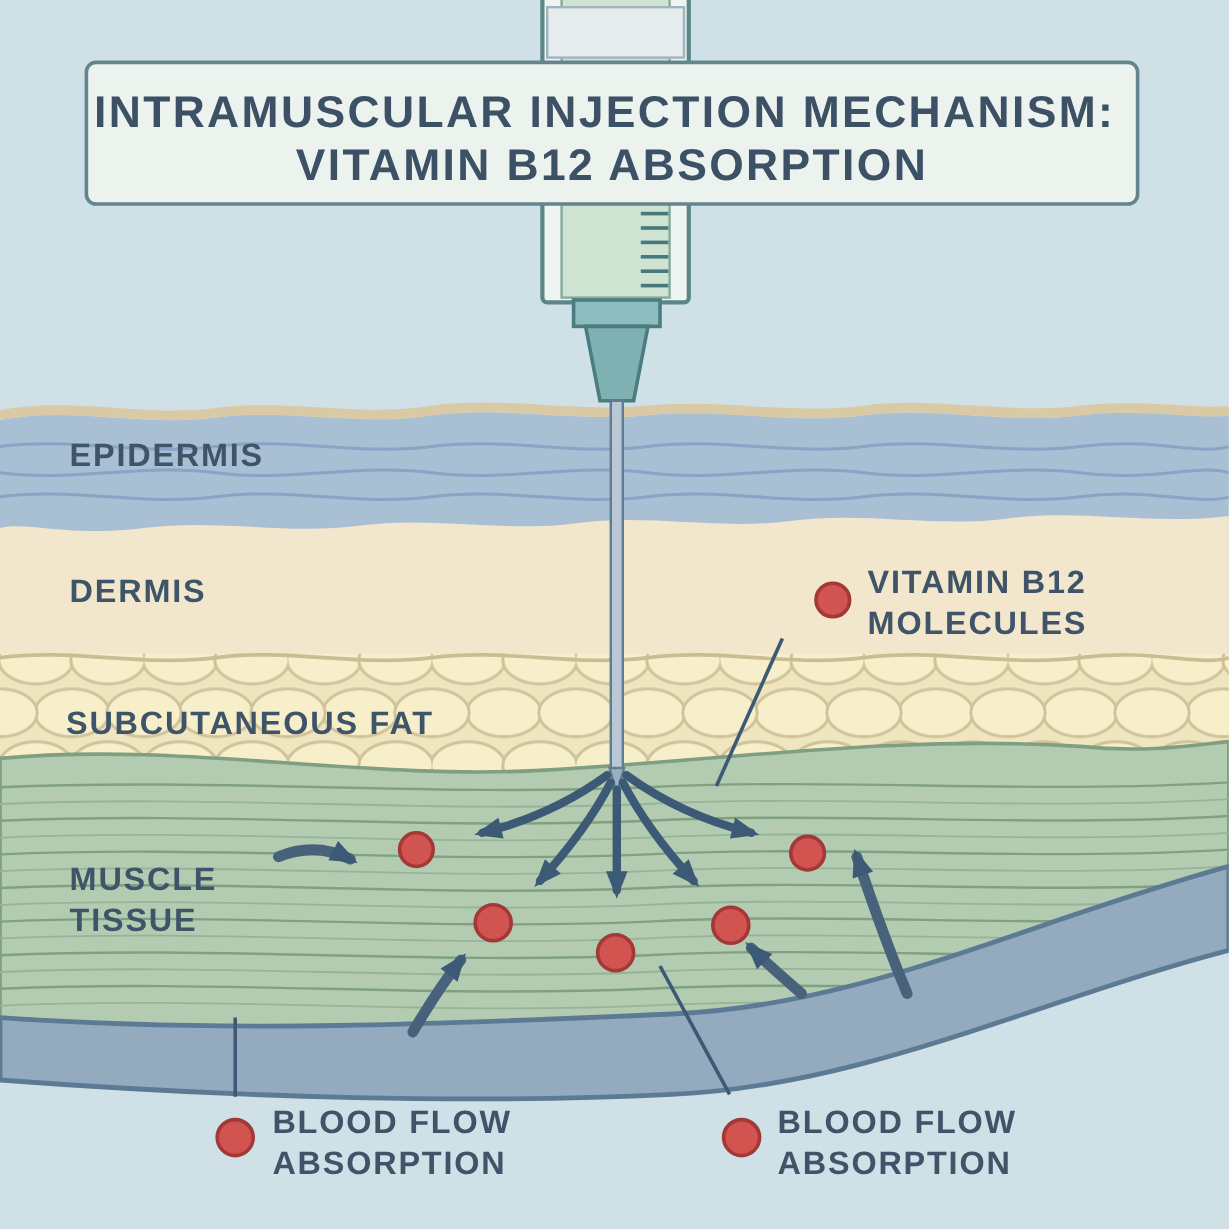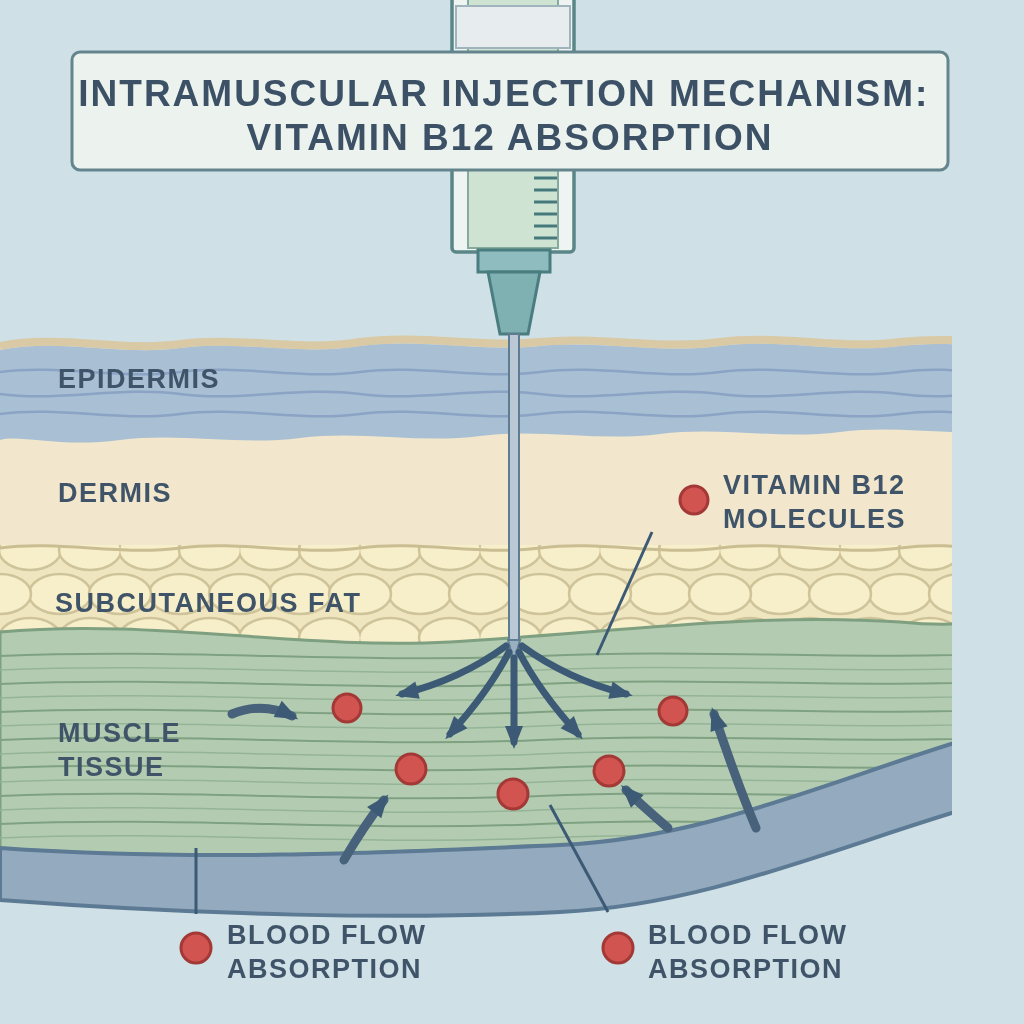--- a/index.html
+++ b/index.html
@@ -1,16 +1,16 @@
 <!DOCTYPE html>
 <html><head>
 <meta charset="utf-8">
 <style>
   html,body{margin:0;padding:0;background:#cfe0e6;}
-  .stage{position:relative;width:952px;height:1024px;overflow:hidden;
+  .stage{position:relative;width:1024px;height:1024px;overflow:hidden;
          font-family:"Liberation Sans", sans-serif;}
   svg{display:block;}
   .lbl{font-family:"Liberation Sans", sans-serif;font-weight:bold;
        font-size:27px;fill:#3f5468;letter-spacing:1.5px;}
   .title-text{font-family:"Liberation Sans", sans-serif;font-weight:bold;
        font-size:37px;fill:#3c5166;letter-spacing:2px;text-anchor:middle;}
   .arrow{fill:none;stroke:#3c5a75;stroke-width:7;stroke-linecap:round;}
   .flow-arrow{fill:none;stroke:#49627b;stroke-width:9;stroke-linecap:round;}
   .leader{fill:none;stroke:#3c5a75;stroke-width:3;}
   .molecule{stroke:#a33936;stroke-width:3;}

